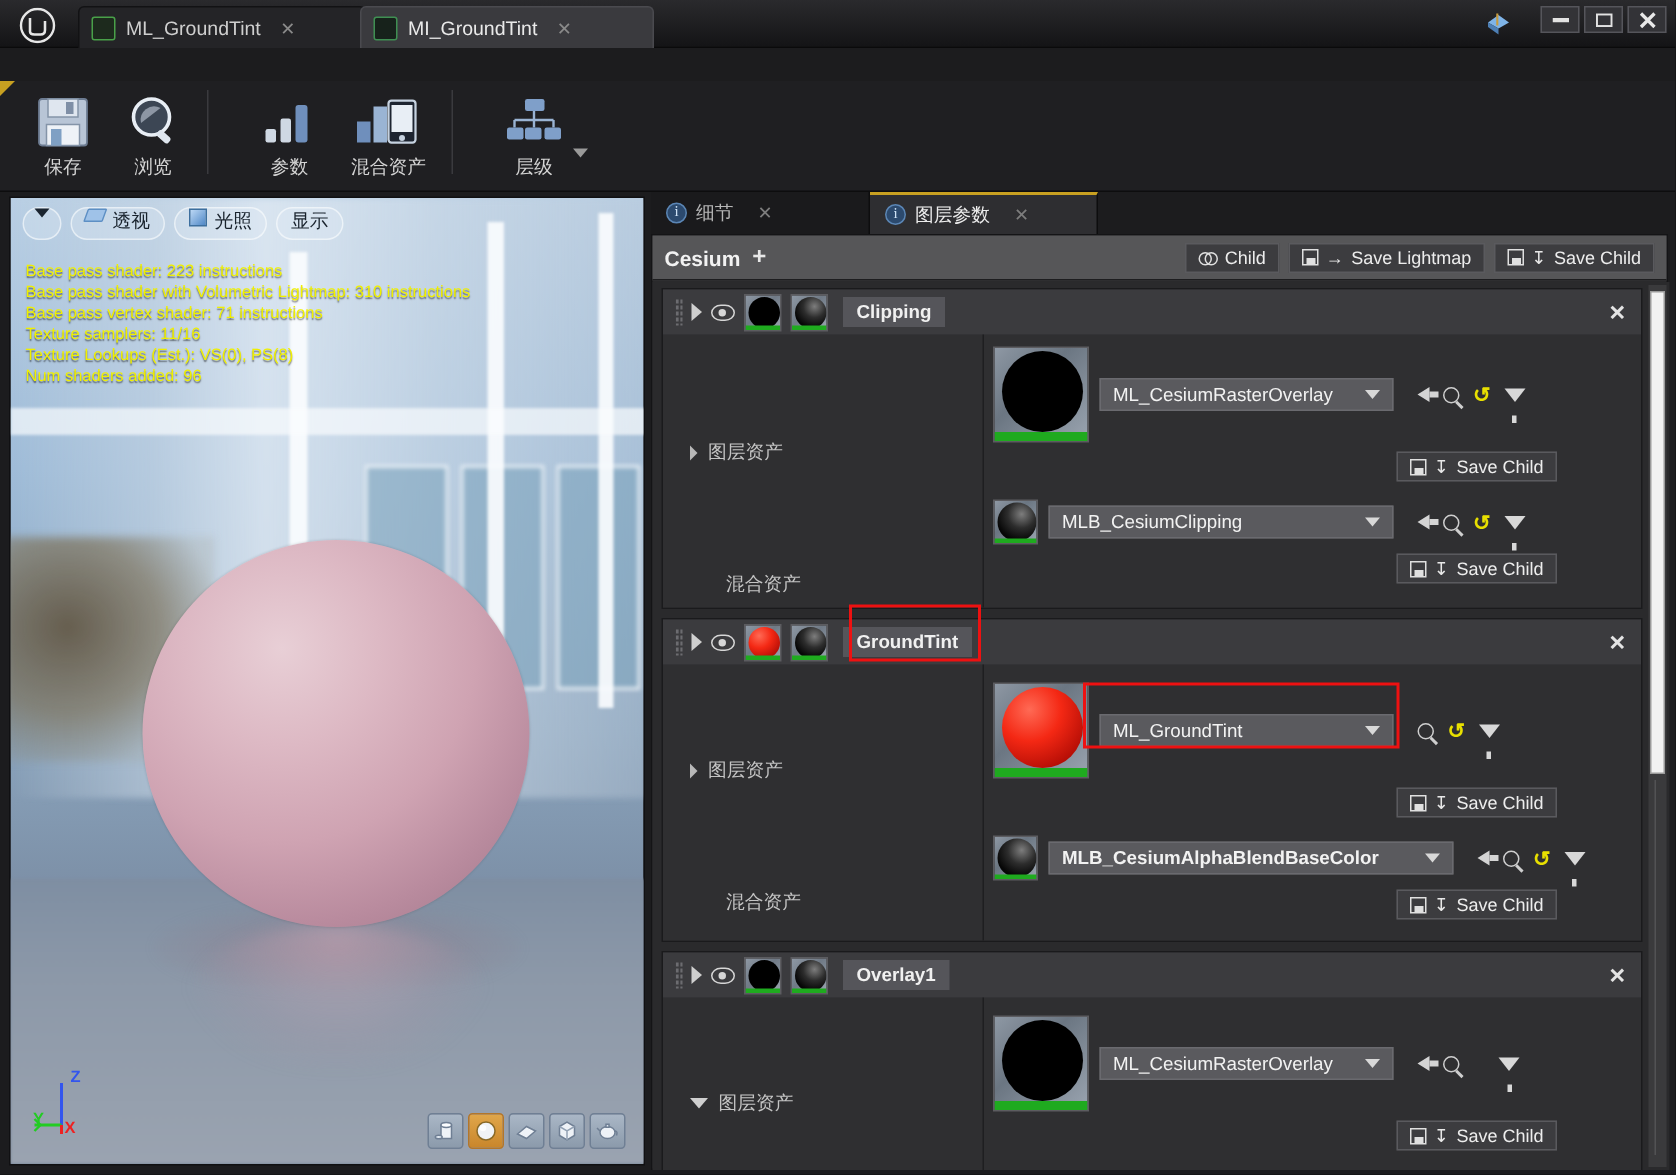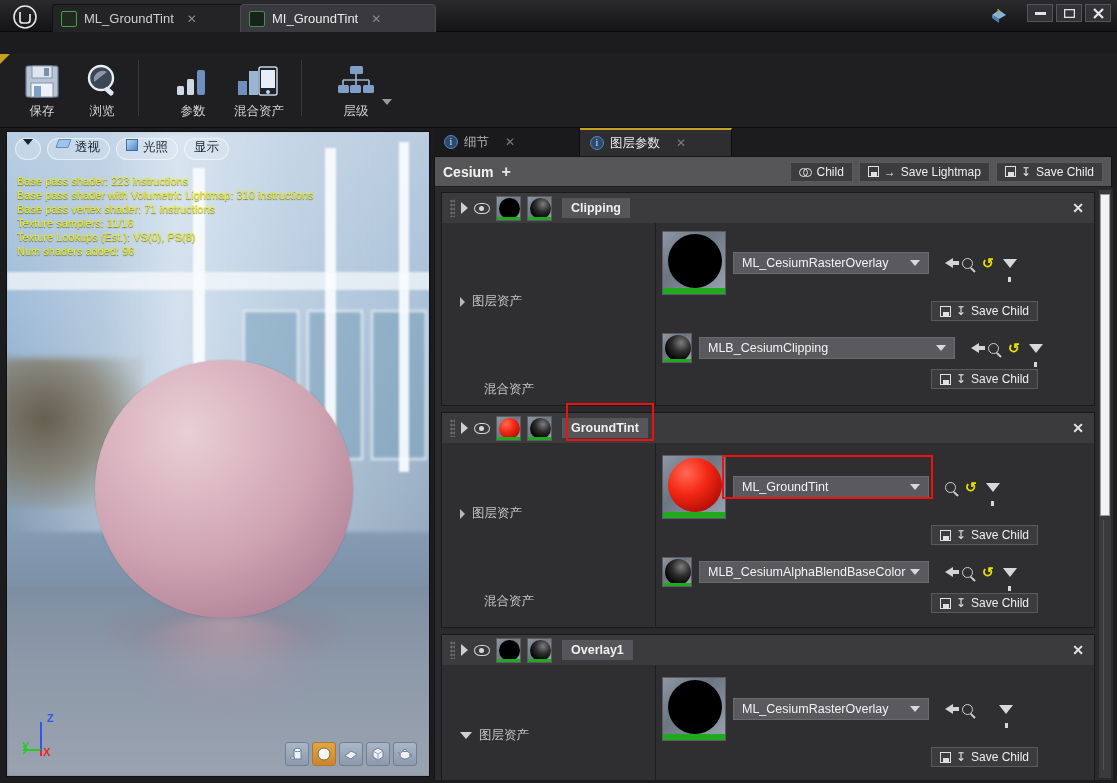--- a/index.html
+++ b/index.html
@@ -653,21 +653,21 @@
                   <span class="arrow-d">↧</span>
                   <span>Save Child</span>
                 </span>
               </div>
 
               <div class="prop-row" style="margin-top:12px;">
                 <span class="prop-thumb sm">
                   <span class="ball blackshine"></span>
                   <span class="grass"></span>
                 </span>
-                <span class="combo" style="width:256px;">
+                <span class="combo" style="width:230px;">
                   <span class="cv">MLB_CesiumClipping</span>
                   <span class="cc"></span>
                 </span>
                 <span class="row-icos">
                   <span class="ico-back"></span>
                   <span class="ico-search"></span>
                   <span class="ico-reset">↺</span>
                   <span class="ico-filter"></span>
                 </span>
               </div>
@@ -733,21 +733,21 @@
                   <span class="arrow-d">↧</span>
                   <span>Save Child</span>
                 </span>
               </div>
 
               <div class="prop-row" style="margin-top:12px;">
                 <span class="prop-thumb sm">
                   <span class="ball blackshine"></span>
                   <span class="grass"></span>
                 </span>
-                <span class="combo" style="width:230px;">
+                <span class="combo" style="width:270px;font-weight:bold;">
                   <span class="cv">MLB_CesiumAlphaBlendBaseColor</span>
                   <span class="cc"></span>
                 </span>
                 <span class="row-icos">
                   <span class="ico-back"></span>
                   <span class="ico-search"></span>
                   <span class="ico-reset">↺</span>
                   <span class="ico-filter"></span>
                 </span>
               </div>

